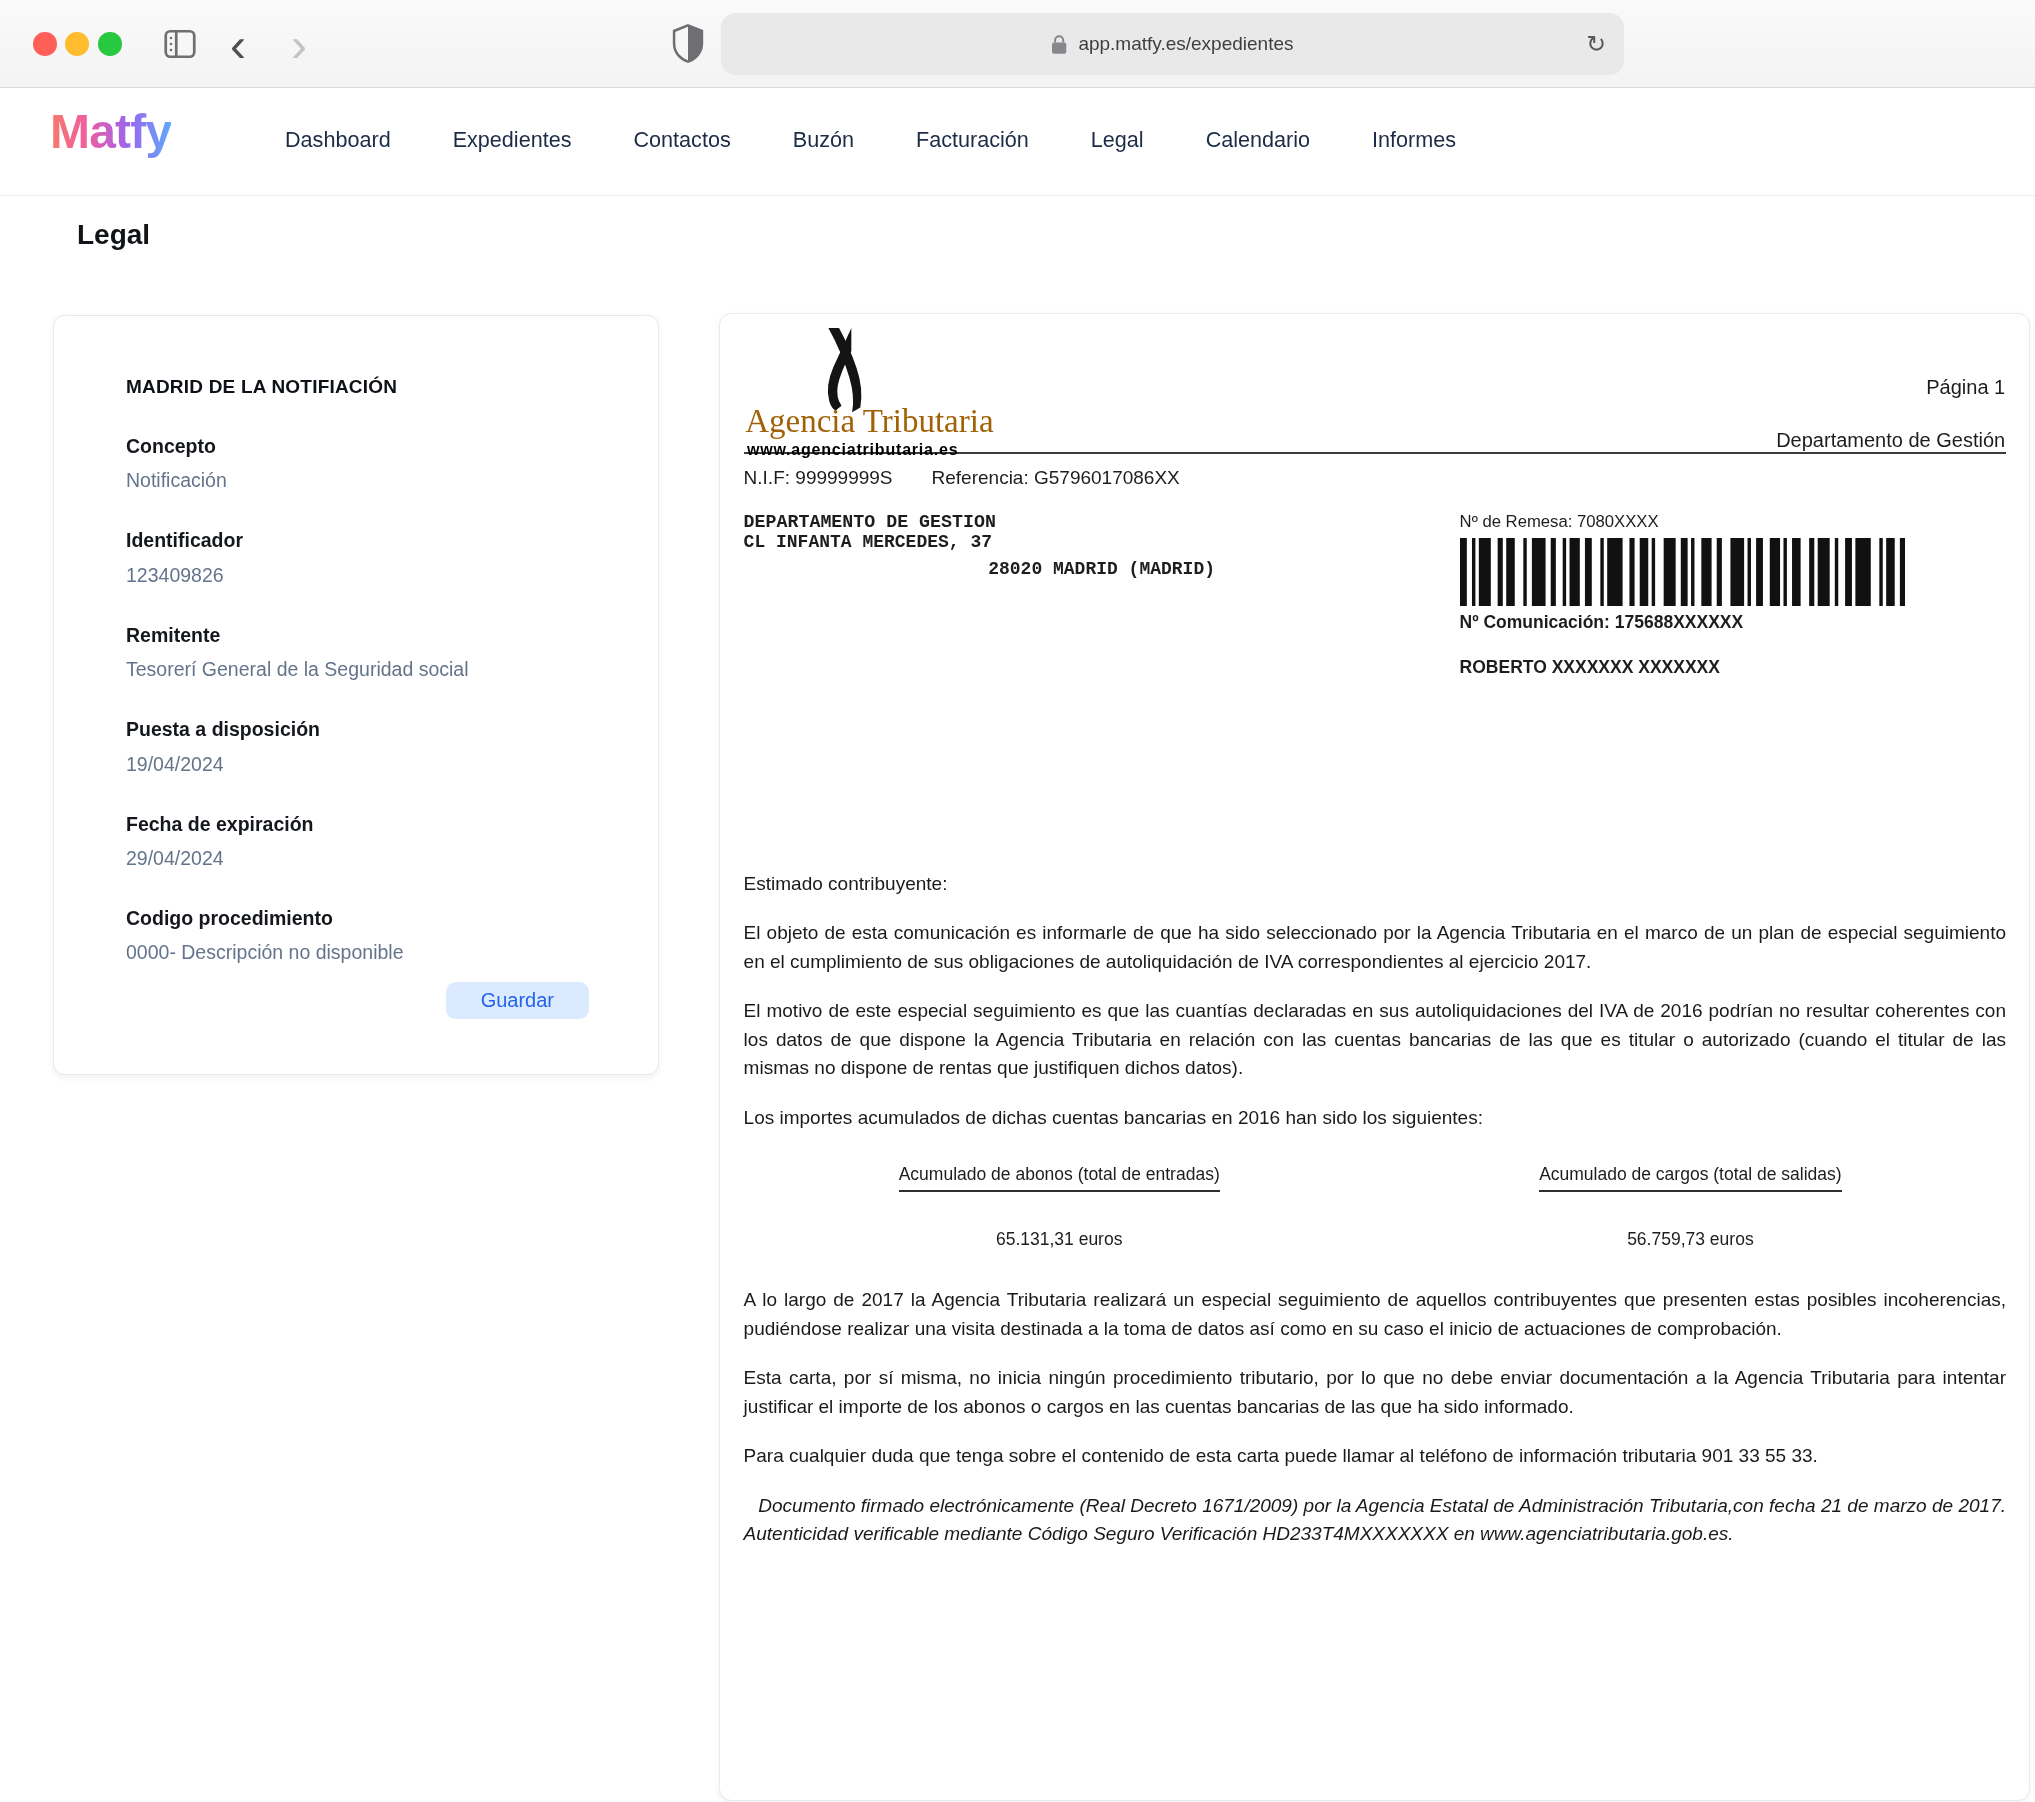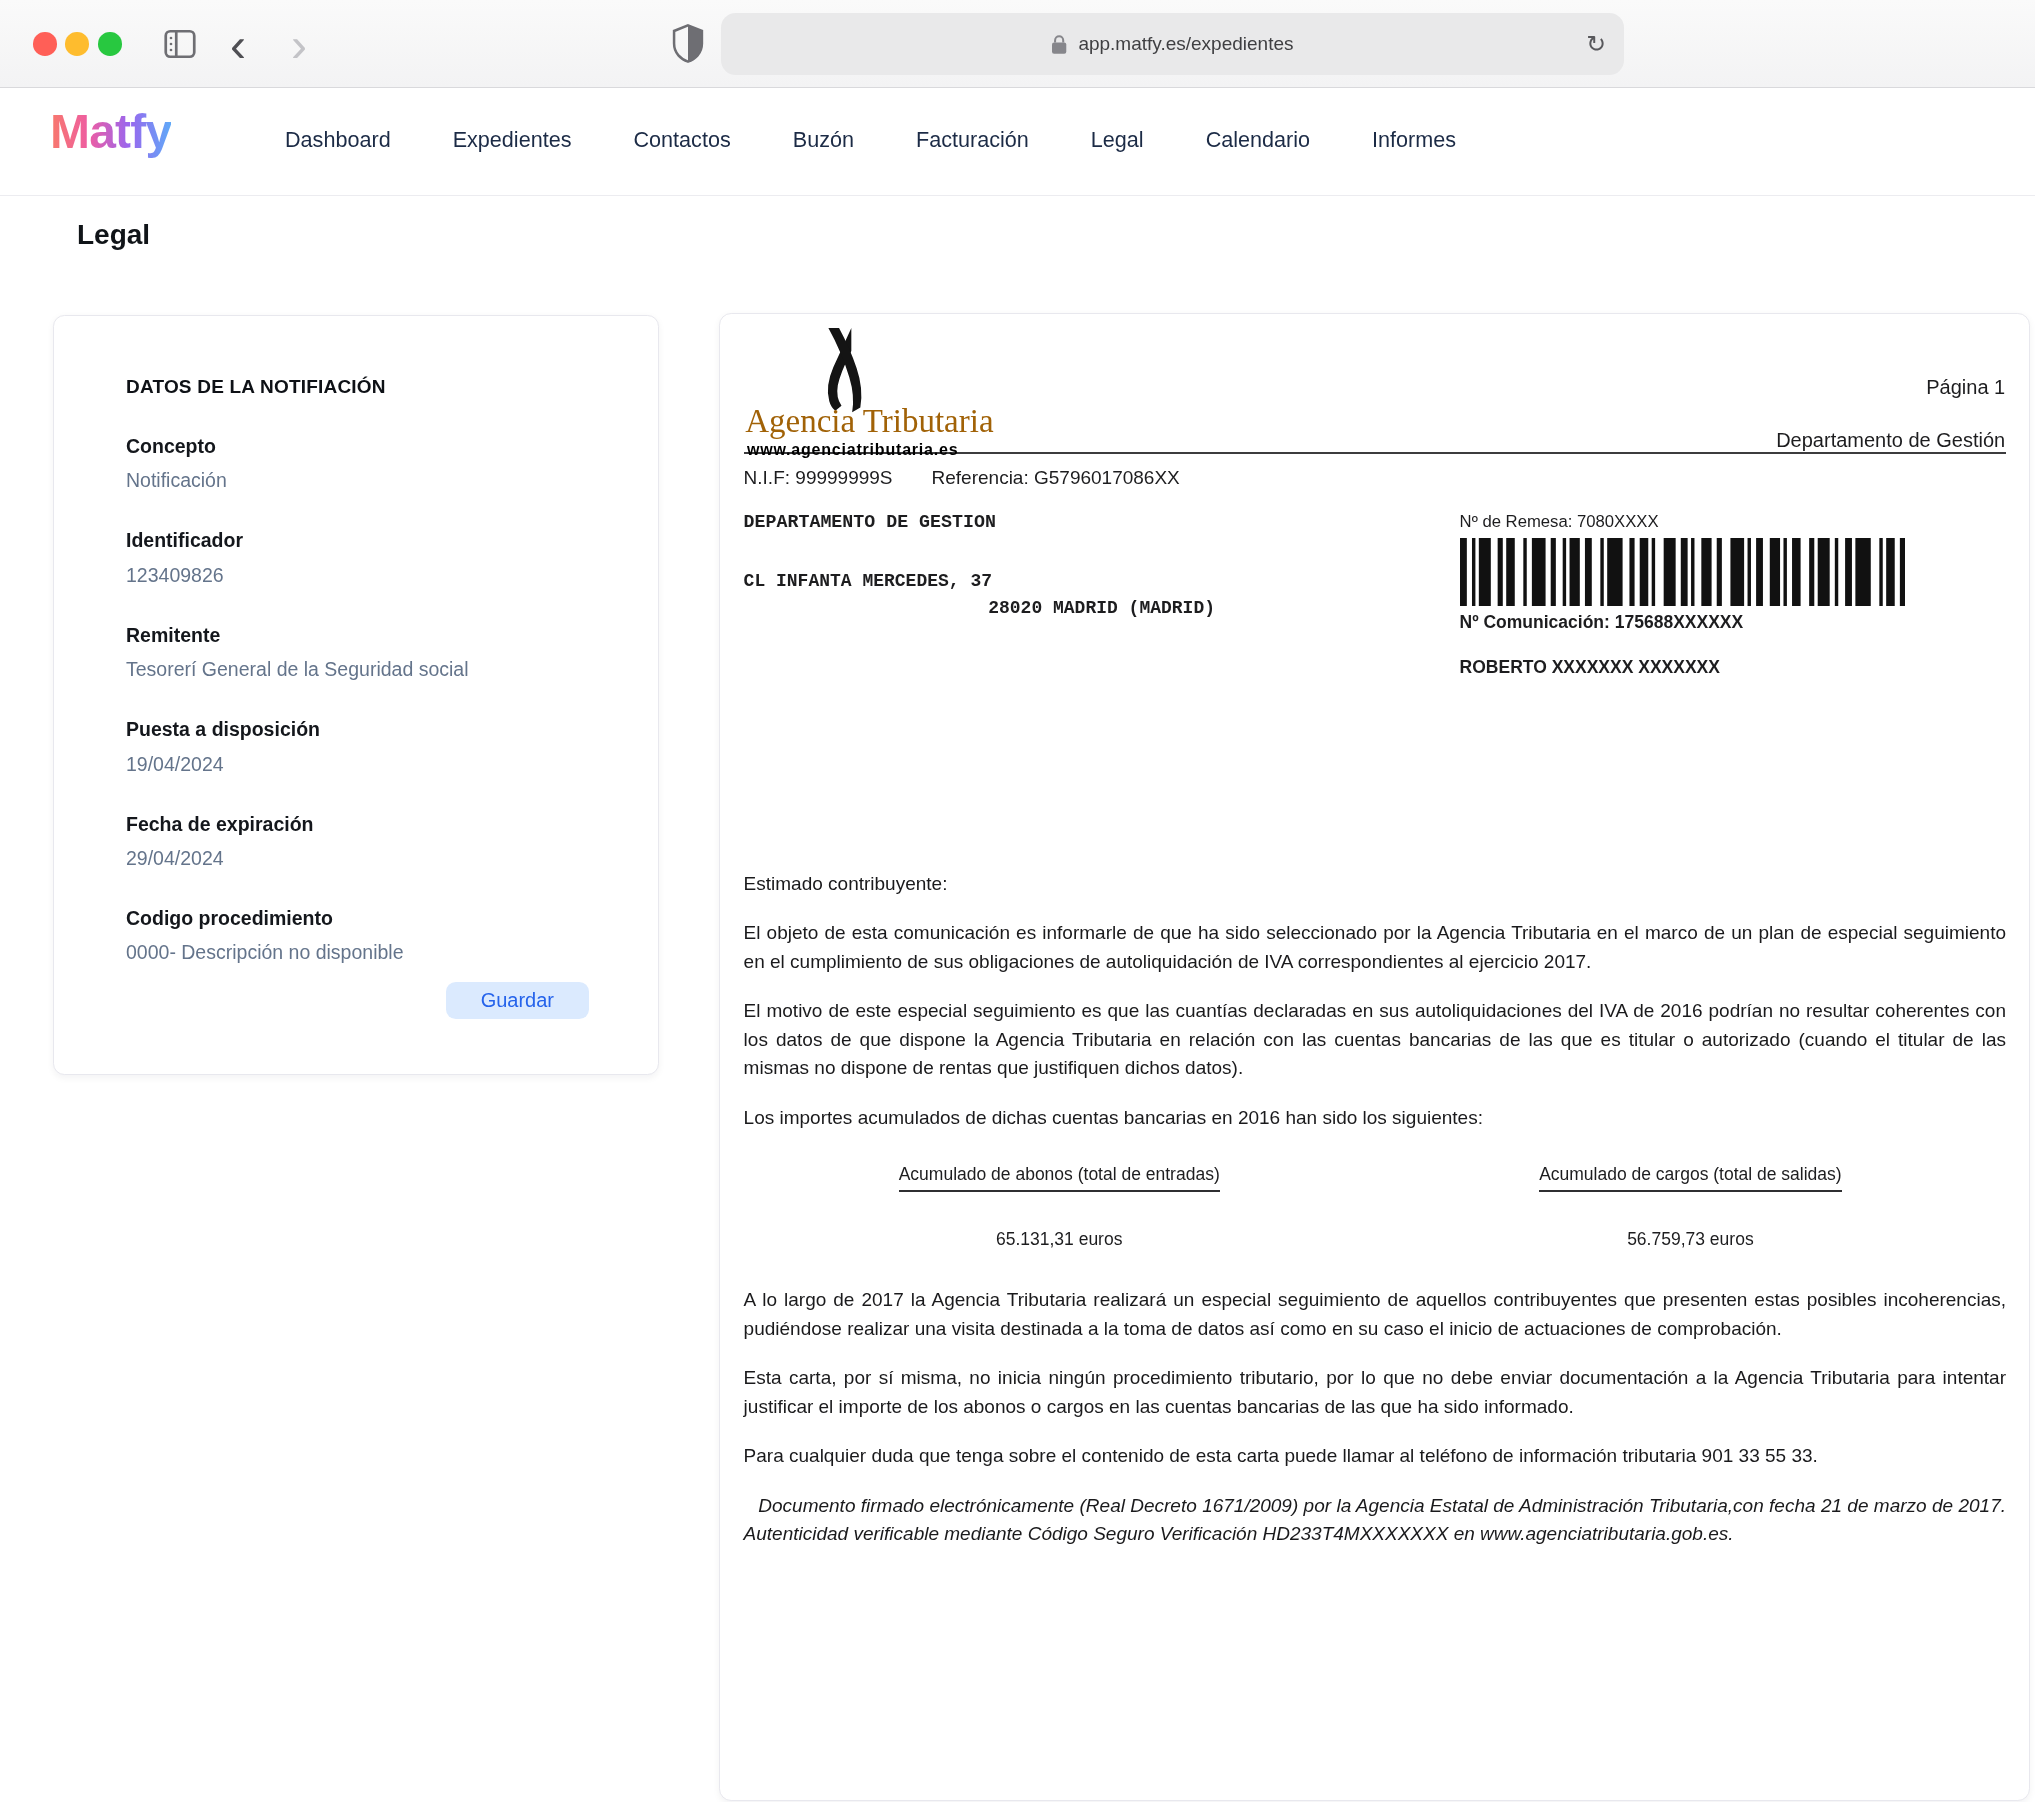--- a/index.html
+++ b/index.html
@@ -54,21 +54,21 @@
     font-size:33px; color:#a16207; }
   .aeat-url { position:absolute; left:3.3px; top:116px; font-size:16px; font-weight:700; color:#000000;
     letter-spacing:0.8px; }
   .doc-page { position:absolute; right:0.8px; top:51px; font-size:20px; }
   .doc-dept { position:absolute; right:0.8px; top:104px; font-size:20px; }
   .doc-rule { border:none; border-top:2.4px solid #3c3c3e; margin:0 0 0 0; }
   .nif-row { margin-top:12.2px; font-size:19px; display:flex; gap:39px; }
   .addr-cols { display:flex; margin-top:23.6px; }
   .addr-left { width:716px;font-family:Liberation Mono, monospace; }
   .addr-left .dept { font-size:18.3px; font-weight:700; }
-  .addr-left .a1 { font-size:18px; font-weight:700; margin-top:39px; }
+  .addr-left .a1 { font-size:18px; font-weight:700; }
   .addr-left .a2 { font-size:18px; font-weight:700; margin-top:6.5px;text-align:center; }
   .addr-right { flex:1; }
   .remesa { font-size:16.7px; }
   .barcode { width:445px; height:68px; margin-top:5.7px; display:block; }
   .comunica { font-size:17.5px; font-weight:700; margin-top:6.5px; }
   .recipient { font-size:17.5px; font-weight:700; margin-top:23.6px; }
   .letter { margin-top:192px; }
   .letter p { font-size:19px; line-height:28.5px; text-align:justify; margin-bottom:21px; color:#1a1a1c; }
   .salut { margin-bottom:21px; }
   .tbl-heads, .tbl-vals { display:flex; }
@@ -127,21 +127,21 @@
       <a href="#">Legal</a>
       <a href="#">Calendario</a>
       <a href="#">Informes</a>
     </nav>
 
   </div>
 
   <div class="page-title">Legal</div>
 
   <section class="card panel">
-    <h2>DATOS DE LA NOTIFIACIÓN</h2>
+    <h2>MADRID DE LA NOTIFIACIÓN</h2>
 
     <div class="field">
       <div class="lbl">Concepto</div>
       <div class="val">Notificación</div>
     </div>
     <div class="field">
       <div class="lbl">Identificador</div>
       <div class="val">123409826</div>
     </div>
     <div class="field">

